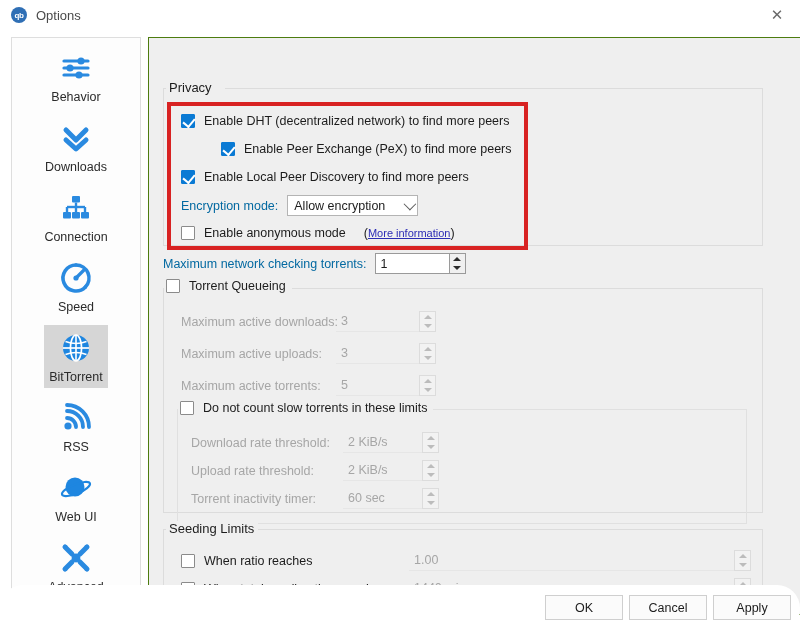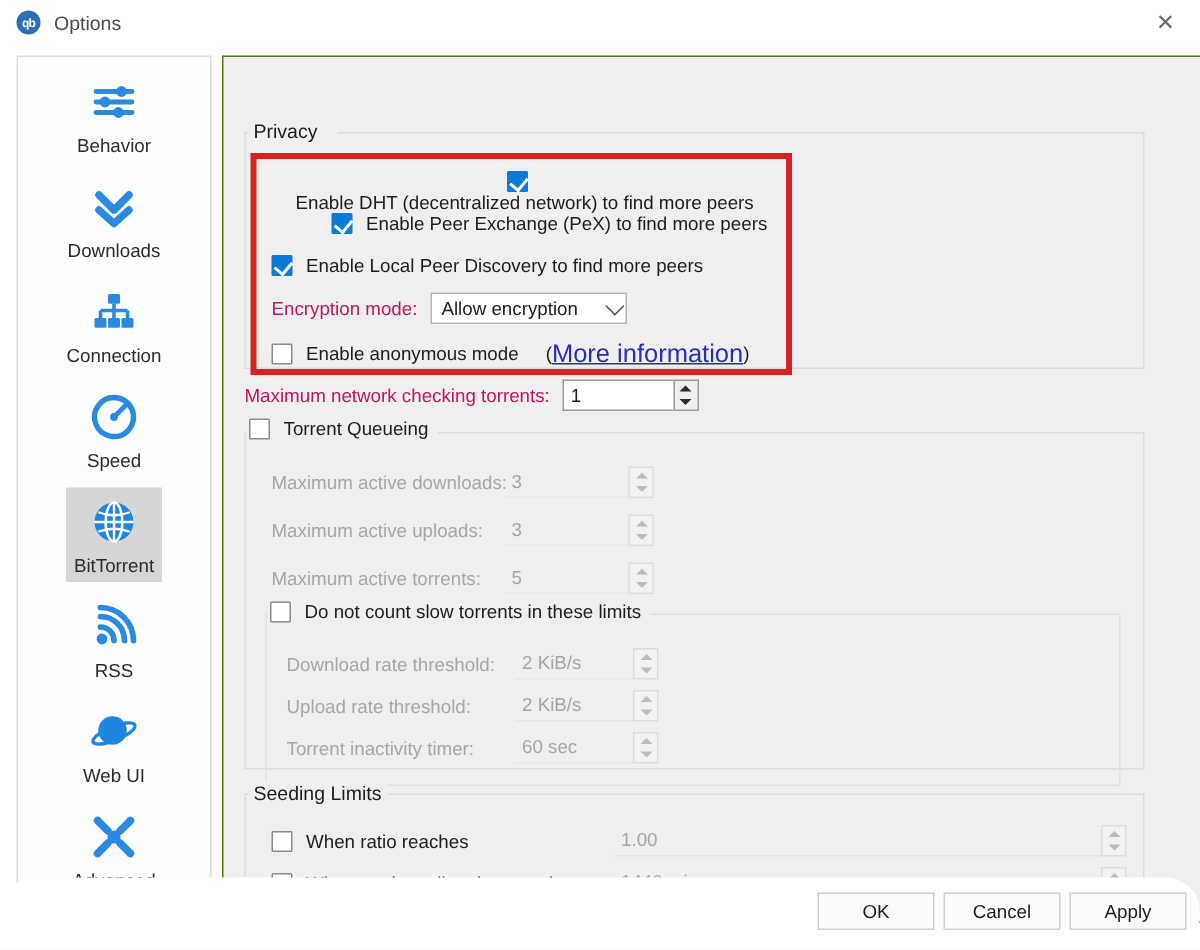--- a/index.html
+++ b/index.html
@@ -141,42 +141,42 @@
   .cb.checked { background: #0a7ad4; border-color: #0a7ad4; }
   .cb.checked:after {
     content: ""; position: absolute;
     left: 3px; top: 1px; width: 6px; height: 9px;
     border-right: 2px solid #fff; border-bottom: 2px solid #fff;
     transform: rotate(40deg);
   }
 
   .cb-label { font-size: 12.5px; color: #1c1c1c; white-space: nowrap; }
 
-  .lbl { font-size: 12.5px; color: #be185d; white-space: nowrap; }
+  .lbl { font-size: 12.5px; color: #0369a1; white-space: nowrap; }
   .lbl.dim { color: #a6a6a6; }
 
   
   .select {
     height: 21px; background: #ffffff;
     border: 1px solid #b4b4b4;
     display: flex; align-items: center;
     padding-left: 6px; padding-right: 4px;
     font-size: 12.5px; color: #1c1c1c;
     cursor: pointer; min-width: 125px;
     justify-content: space-between;
   }
   .chev {
     width: 9px; height: 9px; margin-left: 10px;
     border-right: 1.4px solid #5a5a5a; border-bottom: 1.4px solid #5a5a5a;
     transform: rotate(45deg) translateY(-2px);
     flex: 0 0 auto;
   }
 
   .link {
-    font-size: 17px; color: #2b2bb5; text-decoration: underline;
+    font-size: 11px; color: #2b2bb5; text-decoration: underline;
     cursor: pointer;
   }
   .paren { font-size: 12.5px; color: #1c1c1c; }
 
   
   .spin {
     display: flex; align-items: stretch; height: 21px;
   }
   .spin-field {
     background: #ffffff; border: 1px solid #9a9a9a; border-right: none;
@@ -393,21 +393,21 @@
   <div class="content">
 
     <div class="privacy-wrap">
       <div class="privacy-box"></div>
       <div class="privacy-box-top-l"></div>
       <div class="privacy-box-top-r"></div>
       <div class="group-title privacy-title">Privacy</div>
 
       <div class="red-box"></div>
 
-      <div class="row" style="position:absolute; left:34px; top:34px;flex-direction:column;">
+      <div class="row" style="position:absolute; left:18px; top:34px;">
         <div class="cb checked"></div>
         <div class="cb-label">Enable DHT (decentralized network) to find more peers</div>
       </div>
 
       <div class="row" style="position:absolute; left:18px; top:62px;margin-left:40px;">
         <div class="cb checked"></div>
         <div class="cb-label">Enable Peer Exchange (PeX) to find more peers</div>
       </div>
 
       <div class="row" style="position:absolute; left:18px; top:90px;">

